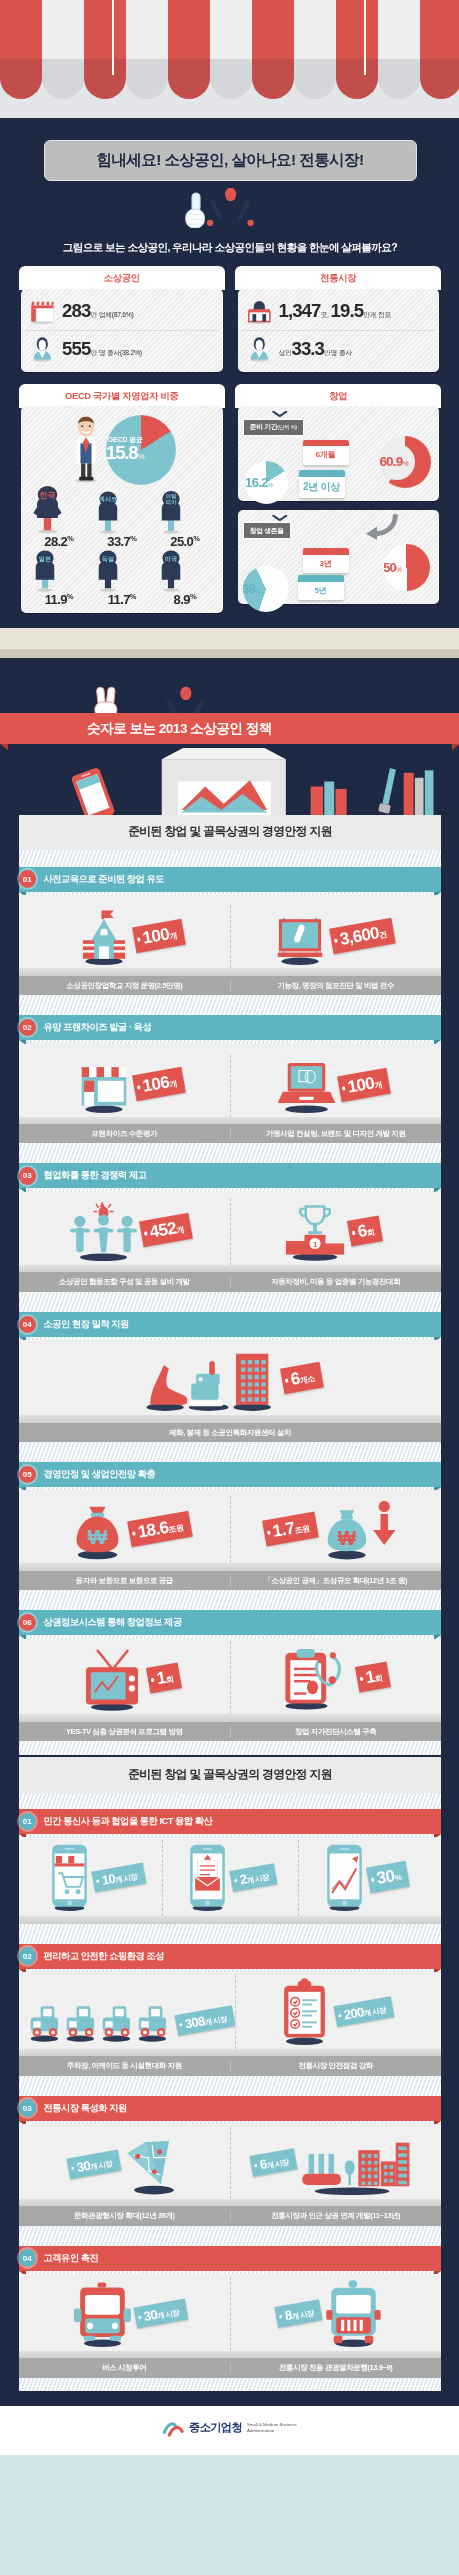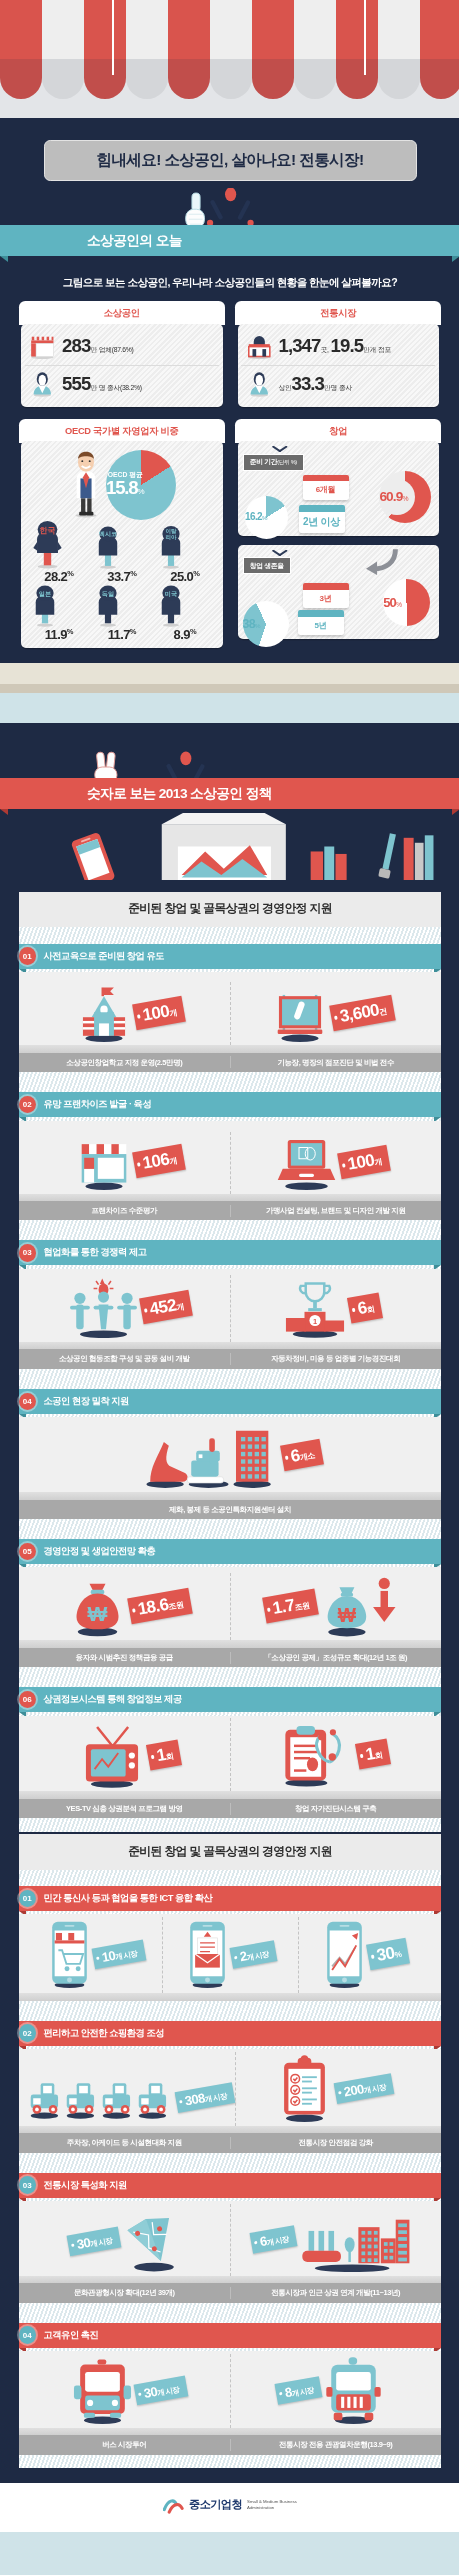--- a/index.html
+++ b/index.html
@@ -236,27 +236,20 @@
           <circle cx="53" cy="56" r="5" fill="#e0564e"></circle>
           <circle cx="118" cy="56" r="5" fill="#e0564e"></circle>
           <g transform="translate(10,6)">
             <rect x="14" y="2" width="13" height="30" rx="6.5" fill="#eaf7fa" stroke="#b9dde5" stroke-width="1.6"></rect>
             <rect x="4" y="28" width="30" height="30" rx="13" fill="#fdfdfd" stroke="#b9dde5" stroke-width="1.6"></rect>
             <path d="M9 36 h22 M9 44 h22 M11 52 h18" stroke="#d6e9ee" stroke-width="1.4" fill="none"></path>
           </g>
         </svg>
       </div>
 
-      <div class="ribbon teal">
-        <div class="band">
-            <h2>소상공인의 오늘</h2>
-          </div>
-        <div class="tail l"></div>
-          <div class="tail r"></div>
-      </div>
 
       <div class="lead">그림으로 보는 소상공인, 우리나라 소상공인들의 현황을 한눈에 살펴볼까요?</div>
 
       <div class="cols">
         <div class="col">
           <div class="cardhead">소상공인</div>
           <div class="cardbody">
             <div class="statrow">
               <svg width="28.6" height="26" viewBox="0 0 46 42">
                 <ellipse cx="23" cy="39" rx="18" ry="3" fill="#d2d2d2"></ellipse>
@@ -446,21 +439,21 @@
               </div>
               <div class="donut" style="position:absolute;right:2.5px;top:0;width:52px;height:52px;background:conic-gradient(#e0564e 0 61%, #ededed 61% 100%);">
                 <div class="hole" style="width:36px;height:36px;"></div>
                 <div class="lbl" style="color:#e0564e;"><span style="font-size:13.7px;font-weight:bold;letter-spacing:-0.9px;">60.9</span><span style="font-size:6.8px;">%</span></div>
               </div>
               <div class="cal" style="position:absolute;left:56px;top:34px;">
                 <div class="top" style="background:#5fb4c1;"></div>
                 <div class="bd" style="color:#5fb4c1;font-size:10px;">2년 이상</div>
               </div>
               <div class="donut" style="position:absolute;left:2.5px;top:25px;width:43px;height:43px;background:conic-gradient(#7ec4cf 0 16%, #fff 16% 100%);">
-                <div class="lbl" style="color:#5fb4c1;"><span style="font-size:10px;font-weight:bold;letter-spacing:-0.6px;">16.2</span><span style="font-size:6.2px;">%</span></div>
+                <div class="lbl" style="color:#5fb4c1;"><span style="font-size:13px;font-weight:bold;letter-spacing:-0.6px;">16.2</span><span style="font-size:6.2px;">%</span></div>
               </div>
             </div>
           </div>
 
           <div class="cardbody" style="min-height:94px;position:relative;padding:5px;margin-top:8.7px;">
             <div style="text-align:left;">
               <svg width="21" height="7.5" viewBox="0 0 34 12" style="margin-left:26px;">
                 <circle cx="17" cy="3" r="3.5" fill="#fff"></circle>
                 <rect x="4" y="3" width="16" height="3" rx="1.5" fill="#2d3b57" transform="rotate(34 12 5)"></rect>
                 <rect x="15" y="3" width="16" height="3" rx="1.5" fill="#2d3b57" transform="rotate(-34 23 5)"></rect>
@@ -490,21 +483,21 @@
           </div>
         </div>
       </div>
       <div style="height:11.2px;"></div>
     </div>
   </div>
 
   <div class="gap-beige"></div>
   <div class="gap-tan"></div>
 
-  <div class="hero" style="padding-bottom:12px;margin-top:30px;">
+  <div class="hero" style="padding-bottom:0;">
     <div style="height:21px;"></div>
     <div class="hand-wrap" style="text-align:left;padding-left:68px;height:27px;">
       <svg width="130" height="32" viewBox="0 0 210 52">
         <ellipse cx="160" cy="12" rx="9" ry="11" fill="#e0564e"></ellipse>
         <rect x="134" y="20" width="7" height="30" rx="3" fill="#243352" transform="rotate(-28 137 35)"></rect>
         <rect x="178" y="20" width="7" height="30" rx="3" fill="#243352" transform="rotate(28 181 35)"></rect>
         <g transform="translate(6,0)">
           <rect x="10" y="2" width="12" height="30" rx="6" fill="#fdfdfd" stroke="#e09a95" stroke-width="1.6" transform="rotate(-6 16 17)"></rect>
           <rect x="26" y="2" width="12" height="30" rx="6" fill="#fdfdfd" stroke="#e09a95" stroke-width="1.6" transform="rotate(6 32 17)"></rect>
           <rect x="6" y="26" width="36" height="26" rx="12" fill="#fdfdfd" stroke="#e09a95" stroke-width="1.6"></rect>
@@ -845,21 +838,21 @@
                         <rect x="102" y="24" width="12" height="28"></rect>
                         <path d="M90 50h36l-18 24z"></path>
                       </g>
                     </svg>
                   </span>
                 </div>
               </div>
             </div>
             <div class="ledge"></div>
             <div class="caps">
-              <div class="cap">융자와 시범추진 정책금융 공급</div>
+              <div class="cap">융자와 보증으로 보증으로 공급</div>
               <div class="cap">「소상공인 공제」조성규모 확대(12년 1조 원)</div>
             </div>
           </div>
         </div>
         <div style="height:12.4px;"></div>
         <div class="section">
           <div class="numbar teal">
             <div class="bb">
               <div class="badge">06</div>
               <div class="lbl">상권정보시스템 통해 창업정보 제공</div>

